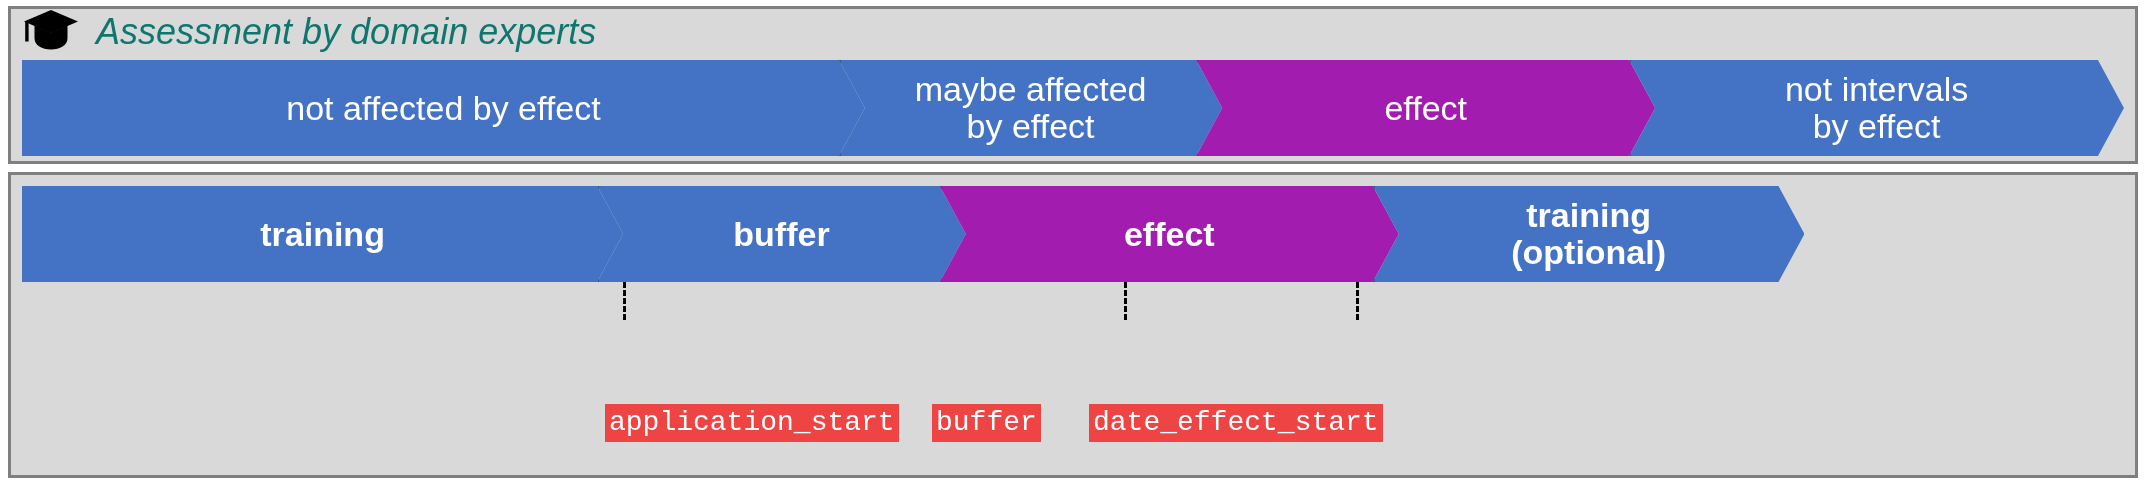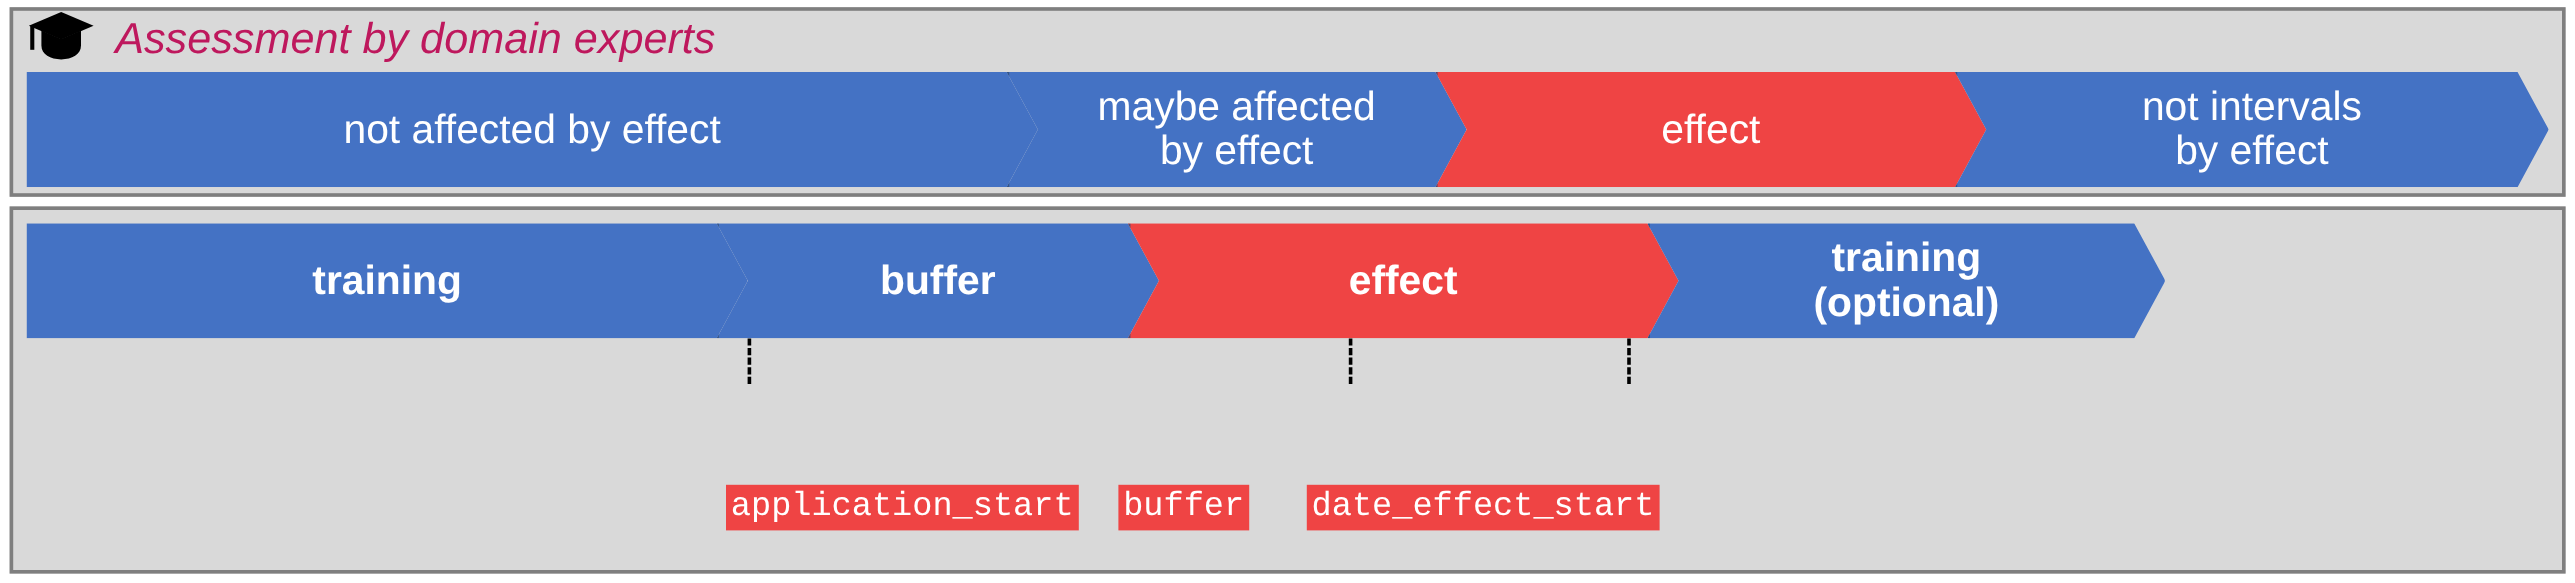--- a/index.html
+++ b/index.html
@@ -27,21 +27,21 @@
     display:flex;align-items:center;
     gap:16px;
   }
   #caption-top{left:22px;top:8px;height:48px;}
   #caption-bottom{left:22px;top:222px;height:56px;}
 
   .cap-icon{display:block;flex:0 0 auto;}
   .cap-text{
     font-style:italic;
     font-size:36px;
-    color:#be185d;
+    color:#0f766e;
     white-space:nowrap;
     line-height:1;
   }
 
   
   .bar{
     position:absolute;
     display:flex;
     height:96px;
   }
@@ -55,21 +55,21 @@
     color:#ffffff;
     font-size:34px;
     line-height:1.08;
     text-align:center;
     box-sizing:border-box;
   }
   .seg .lbl{position:relative;z-index:3;padding:0 6px;white-space:pre-line;}
 
   
   .fill-mid{background:#4472c4;}
-  .fill-dark{background:#ef4444;}
+  .fill-dark{background:#a21caf;}
 
   
   .chev{
     clip-path:polygon(0 0, calc(100% - 26px) 0, 100% 50%, calc(100% - 26px) 100%, 0 100%, 26px 50%);
     margin-left:-26px;
   }
   .chev-first{
     clip-path:polygon(0 0, calc(100% - 26px) 0, 100% 50%, calc(100% - 26px) 100%, 0 100%);
     margin-left:0;
   }

